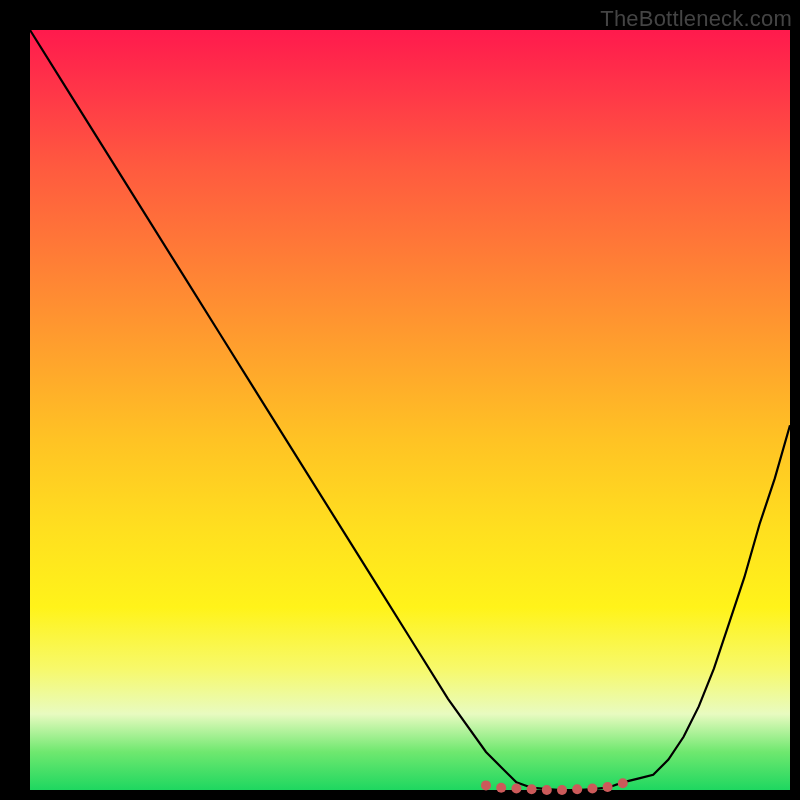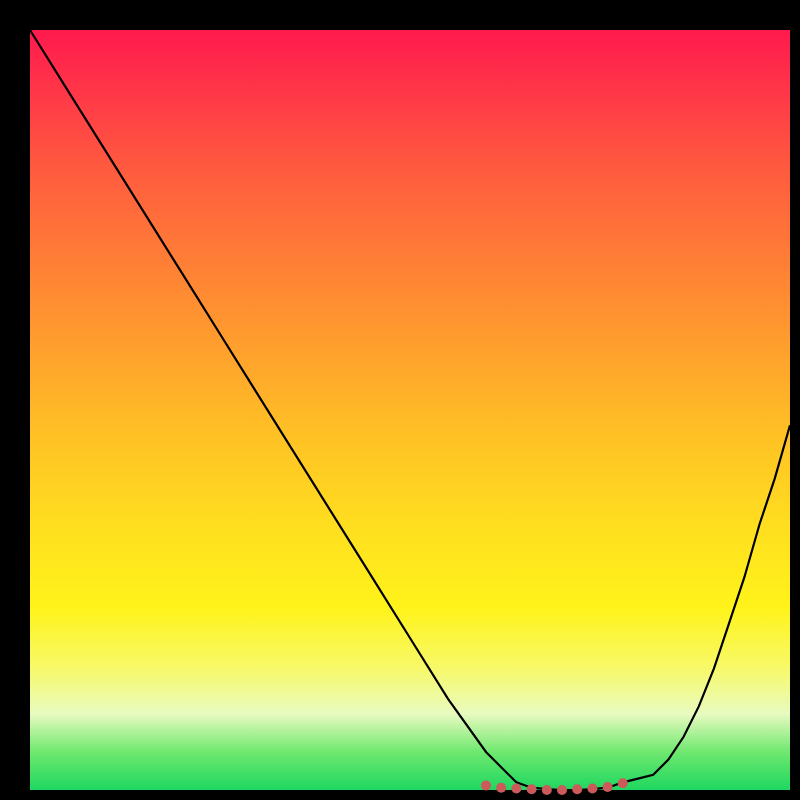--- a/index.html
+++ b/index.html
@@ -72,13 +72,14 @@
           <circle cx="501.6" cy="759.2" r="5" fill="#cc5a5a"></circle>
           <circle cx="516.8" cy="760.0" r="5" fill="#cc5a5a"></circle>
           <circle cx="532.0" cy="760.0" r="5" fill="#cc5a5a"></circle>
           <circle cx="547.2" cy="759.2" r="5" fill="#cc5a5a"></circle>
           <circle cx="562.4" cy="758.5" r="5" fill="#cc5a5a"></circle>
           <circle cx="577.6" cy="757.0" r="5" fill="#cc5a5a"></circle>
           <circle cx="592.8" cy="753.2" r="5" fill="#cc5a5a"></circle>
         </g>
     </svg>
   </div>
+  <div class="watermark">TheBottleneck.com</div>
 </div>
 
 </body></html>

